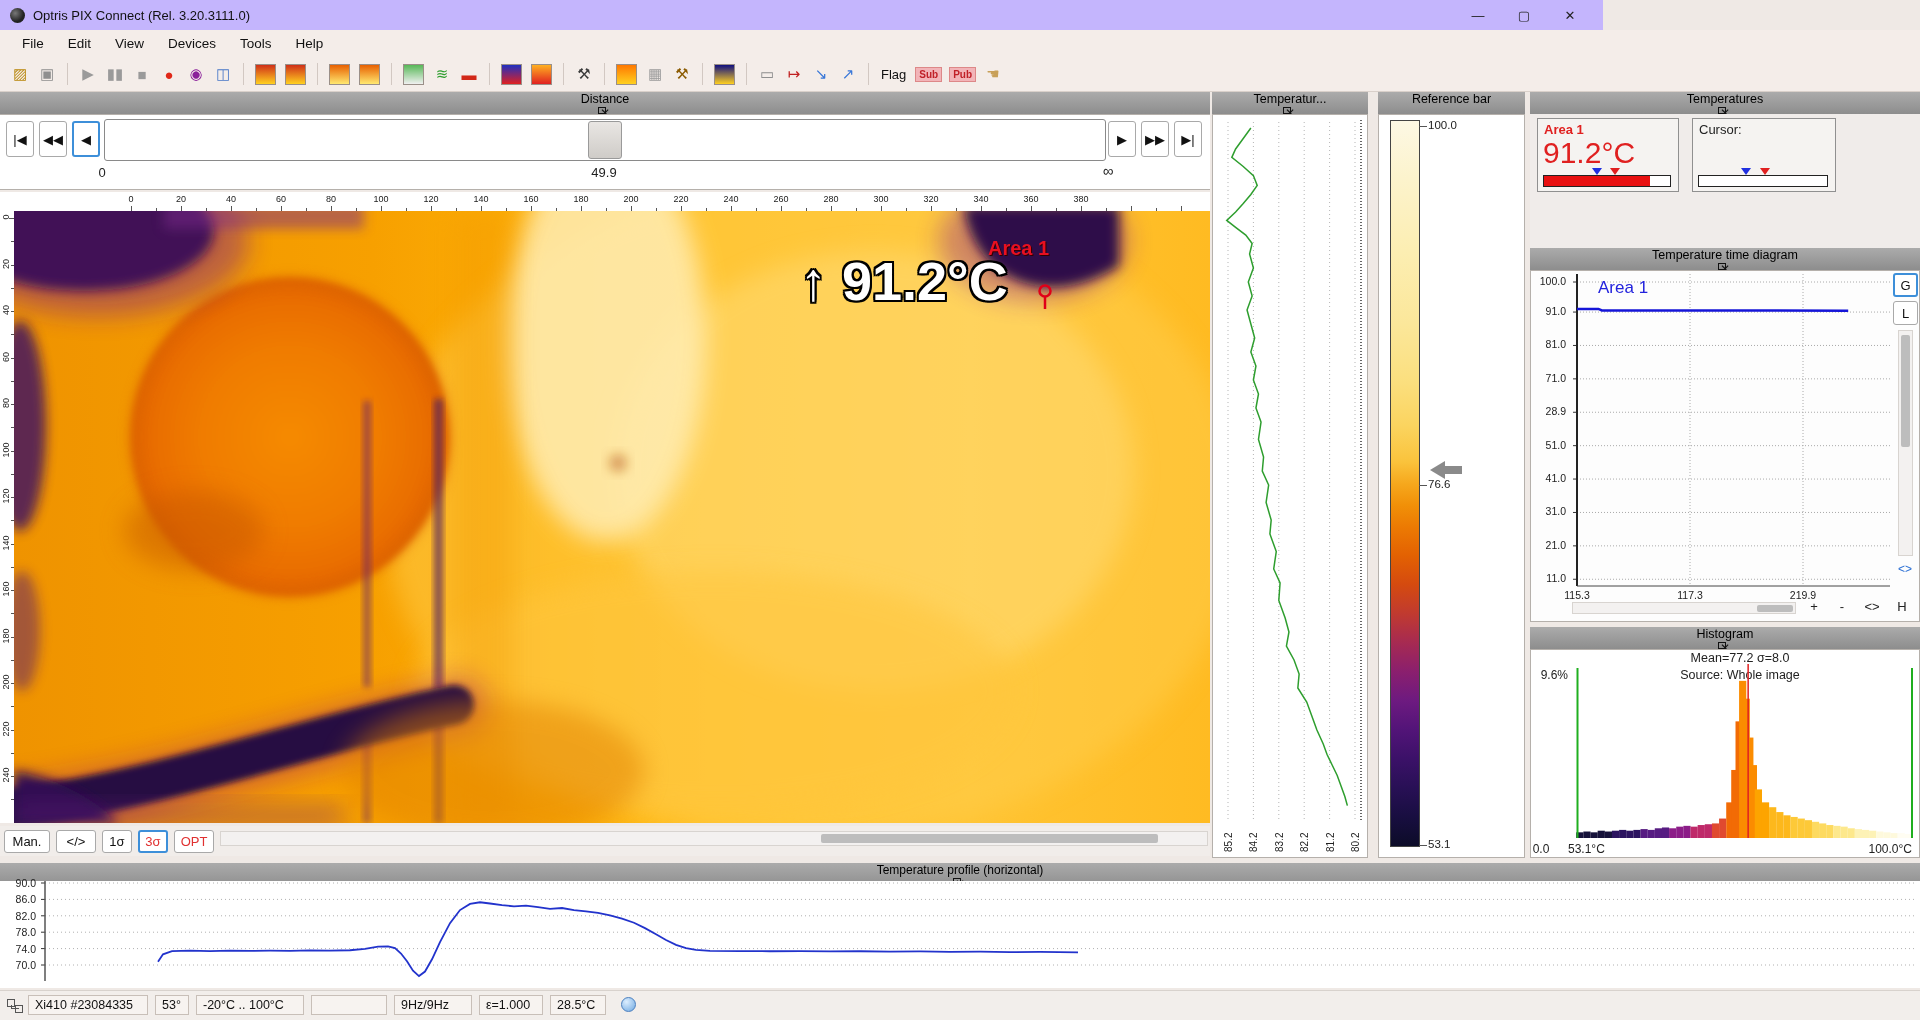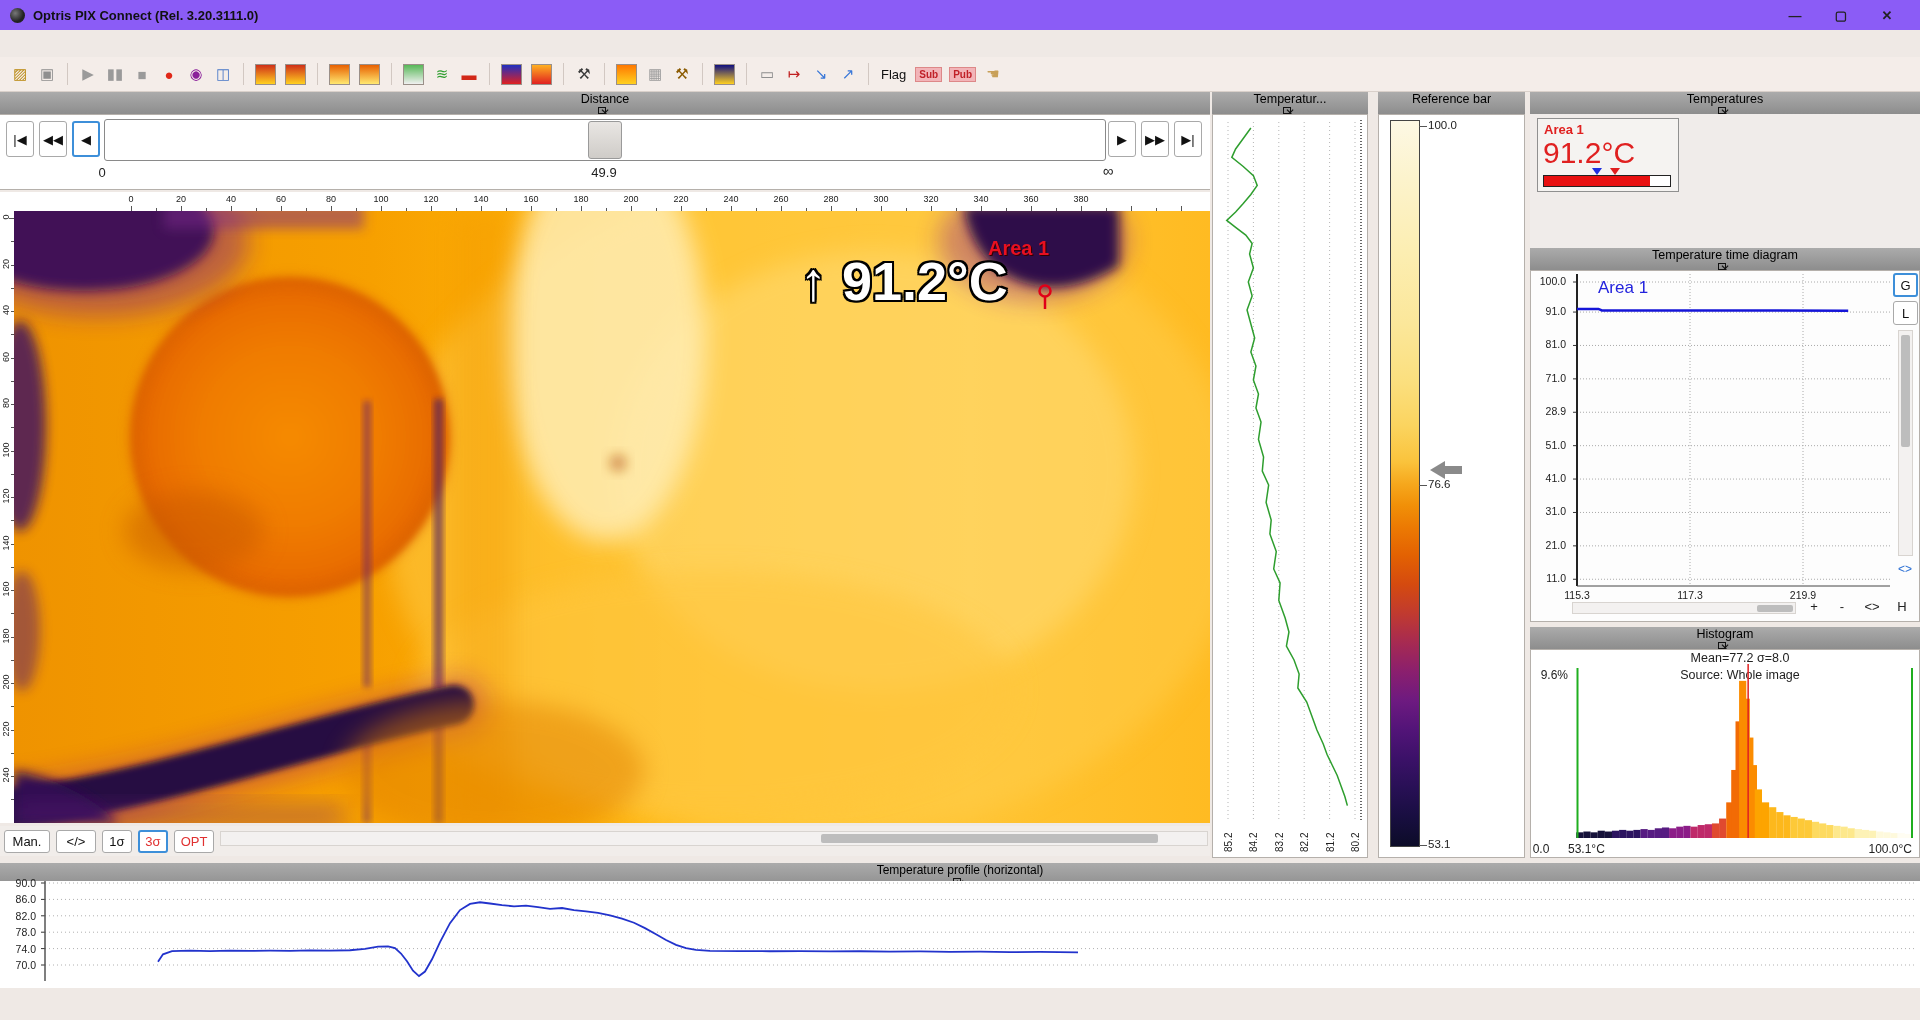--- a/index.html
+++ b/index.html
@@ -1,18 +1,18 @@
 <!DOCTYPE html>
 <html><head>
 <meta charset="utf-8">
 <style>
   html,body{margin:0;padding:0;background:#d8d4d0;font-family:"Liberation Sans",sans-serif;}
   #app{position:relative;width:1920px;height:1020px;background:#efe9e5;overflow:hidden;font-size:13px;color:#111;}
   
-  #titlebar{position:absolute;left:0;top:0;width:1920px;height:30px;background:#8b5cf6;display:flex;align-items:center;padding:0 10px;box-sizing:border-box;font-weight:bold;}
+  #titlebar{position:absolute;left:0;top:0;width:1603px;height:30px;background:#c4b5fd;display:flex;align-items:center;padding:0 10px;box-sizing:border-box;}
   #appicon{width:15px;height:15px;border-radius:50%;background:radial-gradient(circle at 35% 35%,#777 0%,#222 60%);margin-right:8px;flex:none;}
   #apptitle{font-size:13px;}
   #winbtns{margin-left:auto;display:flex;}
   .winbtn{width:46px;height:30px;display:flex;align-items:center;justify-content:center;font-size:13px;color:#222;}
   #menubar{position:absolute;left:0;top:30px;width:1920px;height:27px;background:#f4ede9;display:flex;align-items:center;padding-left:10px;box-sizing:border-box;}
   .mi{padding:4px 12px;font-size:13.5px;}
   #toolbar{position:absolute;left:0;top:57px;width:1920px;height:35px;background:#f4ede9;border-bottom:1px solid #d9d0ca;display:flex;align-items:center;padding-left:8px;box-sizing:border-box;gap:3px;}
   .ticon{width:24px;height:24px;display:flex;align-items:center;justify-content:center;font-size:15px;}
   .tbox{width:19px;height:19px;border:1px solid #9a8f88;margin:0 3px;}
   .tsep{width:1px;height:22px;background:#d2c8c2;margin:0 5px;}
@@ -51,20 +51,28 @@
   <div id="titlebar">
     <div id="appicon"></div>
     <span id="apptitle">Optris PIX Connect (Rel. 3.20.3111.0)</span>
     <div id="winbtns">
       <span class="winbtn">—</span>
       <span class="winbtn">▢</span>
       <span class="winbtn">✕</span>
     </div>
   </div>
 
+  <div id="menubar">
+      <span class="mi">File</span>
+      <span class="mi">Edit</span>
+      <span class="mi">View</span>
+      <span class="mi">Devices</span>
+      <span class="mi">Tools</span>
+      <span class="mi">Help</span>
+    </div>
   <div id="toolbar">
       <div class="ticon" style="color: rgb(184, 134, 11);">▨</div>
       <div class="ticon" style="color: rgb(143, 143, 143);">▣</div>
       <div class="tsep"></div>
       <div class="ticon" style="color: rgb(154, 154, 154);">▶</div>
       <div class="ticon" style="color: rgb(154, 154, 154);">▮▮</div>
       <div class="ticon" style="color: rgb(154, 154, 154);">■</div>
       <div class="ticon" style="color: rgb(224, 40, 24);">●</div>
       <div class="ticon" style="color: rgb(138, 31, 154);">◉</div>
       <div class="ticon" style="color: rgb(74, 120, 200);">◫</div>
@@ -339,20 +347,27 @@
   <div style="position:absolute;left:1530px;top:114px;width:390px;height:134px;background:#f0ecea;"></div>
   <div style="position:absolute;left:1537px;top:118px;width:140px;height:72px;background:#f5f3f1;border:1px solid #909090;">
     <div style="position:absolute;left:6px;top:3px;font-size:13px;font-weight:bold;color:#e02020;">Area 1</div>
     <div style="position:absolute;left:5px;top:17px;font-size:30px;color:#e02020;">91.2°C</div>
     <div style="position:absolute;left:5px;top:56px;width:126px;height:10px;border:1px solid #222;background:#fff;">
       <div style="position:absolute;left:0;top:0;width:84%;height:100%;background:#e81010;"></div>
       <span class="mk blue" style="left:38%;"></span>
       <span class="mk" style="left:52%;"></span>
     </div>
   </div>
+  <div style="position:absolute;left:1692px;top:118px;width:142px;height:72px;background:#f5f3f1;border:1px solid #909090;">
+    <div style="position:absolute;left:6px;top:3px;font-size:13px;color:#222;">Cursor:</div>
+    <div style="position:absolute;left:5px;top:56px;width:128px;height:10px;border:1px solid #222;background:#fff;">
+      <span class="mk blue" style="left:33%;"></span>
+      <span class="mk" style="left:48%;"></span>
+    </div>
+  </div>
 
   <div class="phead" style="left:1530px;top:248px;width:390px;">
     <span>Temperature time diagram</span>
       <span class="sp"></span>
     <span class="pin"></span>
     <span class="xbtn">✕</span>
   </div>
   <div class="pbody" style="left:1530px;top:270px;width:390px;height:352px;background:#fdfdfd;"></div>
   <div id="td-holder" style="position:absolute;left:1572px;top:274px;">
       <svg width="322" height="320">
@@ -488,20 +503,35 @@
         <line x1="41" y1="51.199999999999996" x2="45" y2="51.199999999999996" stroke="#333"></line>
         <line x1="45" y1="67.6" x2="1916" y2="67.6" stroke="#b0b0b0" stroke-width="1" stroke-dasharray="1,3"></line>
         <line x1="41" y1="67.6" x2="45" y2="67.6" stroke="#333"></line>
         <line x1="45" y1="84" x2="1916" y2="84" stroke="#b0b0b0" stroke-width="1" stroke-dasharray="1,3"></line>
         <line x1="41" y1="84" x2="45" y2="84" stroke="#333"></line>
         <line x1="45" y1="0" x2="45" y2="100" stroke="#555" stroke-width="1.5"></line>
         <polyline points="158,80.72 163,73.34000000000002 172,70.05999999999997 190,69.64999999999999 210,70.05999999999997 230,69.64999999999999 250,69.85499999999998 270,69.64999999999999 290,69.85499999999998 310,69.44500000000001 330,69.64999999999999 350,69.24000000000002 365,67.80499999999998 378,65.55 388,65.345 395,67.19000000000001 401,72.52000000000001 407,80.30999999999997 413,89.74000000000001 419,95.07000000000001 425,90.55999999999997 432,78.25999999999998 440,61.04000000000002 450,42.179999999999986 460,29.059999999999974 470,22.909999999999975 480,21.27000000000001 490,22.5 502,24.140000000000022 514,25.370000000000008 526,24.549999999999997 538,26.190000000000023 550,27.829999999999988 562,27.009999999999973 574,29.059999999999974 586,30.29000000000002 598,31.929999999999986 610,34.39000000000002 622,37.67000000000001 634,41.77000000000001 645,47.099999999999994 656,53.24999999999999 666,58.990000000000016 676,63.90999999999997 686,67.19000000000001 696,68.82999999999998 710,69.85499999999998 740,70.05999999999997 770,70.26500000000001 800,70.05999999999997 830,70.47 860,70.26500000000001 890,70.675 920,70.47 950,70.87999999999998 980,70.675 1010,71.08499999999997 1040,70.87999999999998 1078,71.29000000000002" fill="none" stroke="#2233cc" stroke-width="1.8"></polyline>
       </svg>
     </div>
 
+  <div id="statusbar">
+      <div style="position: absolute; left: 7px; top: 8px; width: 16px; height: 14px;">
+        <div style="position:absolute;left:0;top:0;width:6px;height:6px;border:1px solid #555"></div>
+        <div style="position:absolute;right:0;bottom:0;width:6px;height:6px;border:1px solid #555"></div>
+        <div style="position:absolute;left:4px;top:6px;width:7px;height:3px;border-left:1px solid #555;border-bottom:1px solid #555"></div>
+      </div>
+      <div class="sfield" style="left: 28px; width: 120px;">Xi410 #23084335</div>
+      <div class="sfield" style="left: 155px; width: 34px;">53°</div>
+      <div class="sfield" style="left: 196px; width: 108px;">-20°C .. 100°C</div>
+      <div class="sfield" style="left: 311px; width: 76px;"></div>
+      <div class="sfield" style="left: 394px; width: 78px;">9Hz/9Hz</div>
+      <div class="sfield" style="left: 479px; width: 64px;">ε=1.000</div>
+      <div class="sfield" style="left: 550px; width: 56px;">28.5°C</div>
+      <div style="position: absolute; left: 621px; top: 6px; width: 13px; height: 13px; border-radius: 50%; background: radial-gradient(circle at 35% 30%, rgb(220, 238, 255), rgb(111, 168, 224)); border: 1px solid rgb(74, 127, 192);"></div>
+    </div>
 
 <div class="btn" style="left: 6px; top: 121px; width: 28px; height: 36px;">|◀</div>
     <div class="btn" style="left: 39px; top: 121px; width: 28px; height: 36px;">◀◀</div>
     <div class="btn act" style="left: 72px; top: 121px; width: 28px; height: 36px;">◀</div>
     <div class="btn" style="left: 1108px; top: 121px; width: 28px; height: 36px;">▶</div>
     <div class="btn" style="left: 1141px; top: 121px; width: 28px; height: 36px;">▶▶</div>
     <div class="btn" style="left: 1174px; top: 121px; width: 28px; height: 36px;">▶|</div>
     <div class="btn" style="left: 4px; top: 830px; width: 46px; height: 23px;">Man.</div>
     <div class="btn" style="left: 56px; top: 830px; width: 40px; height: 23px;">&lt;/&gt;</div>
     <div class="btn" style="left: 102px; top: 830px; width: 30px; height: 23px;">1σ</div>

